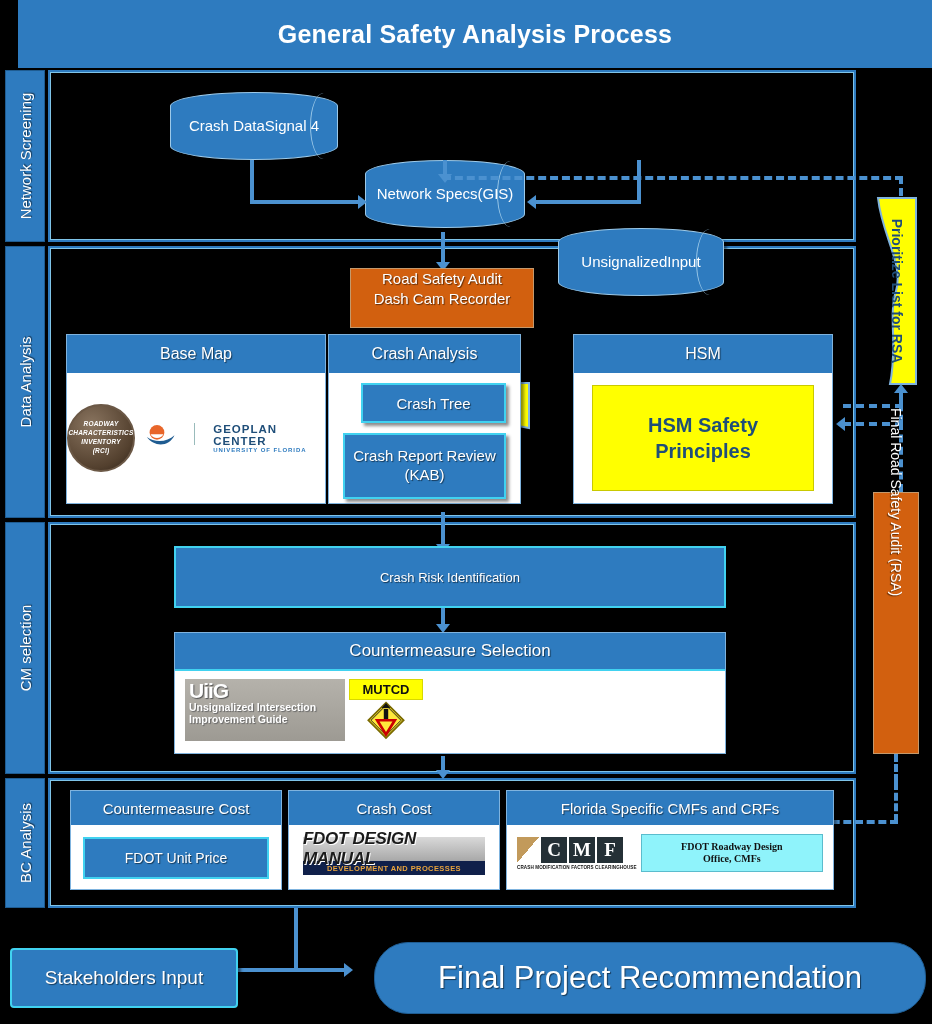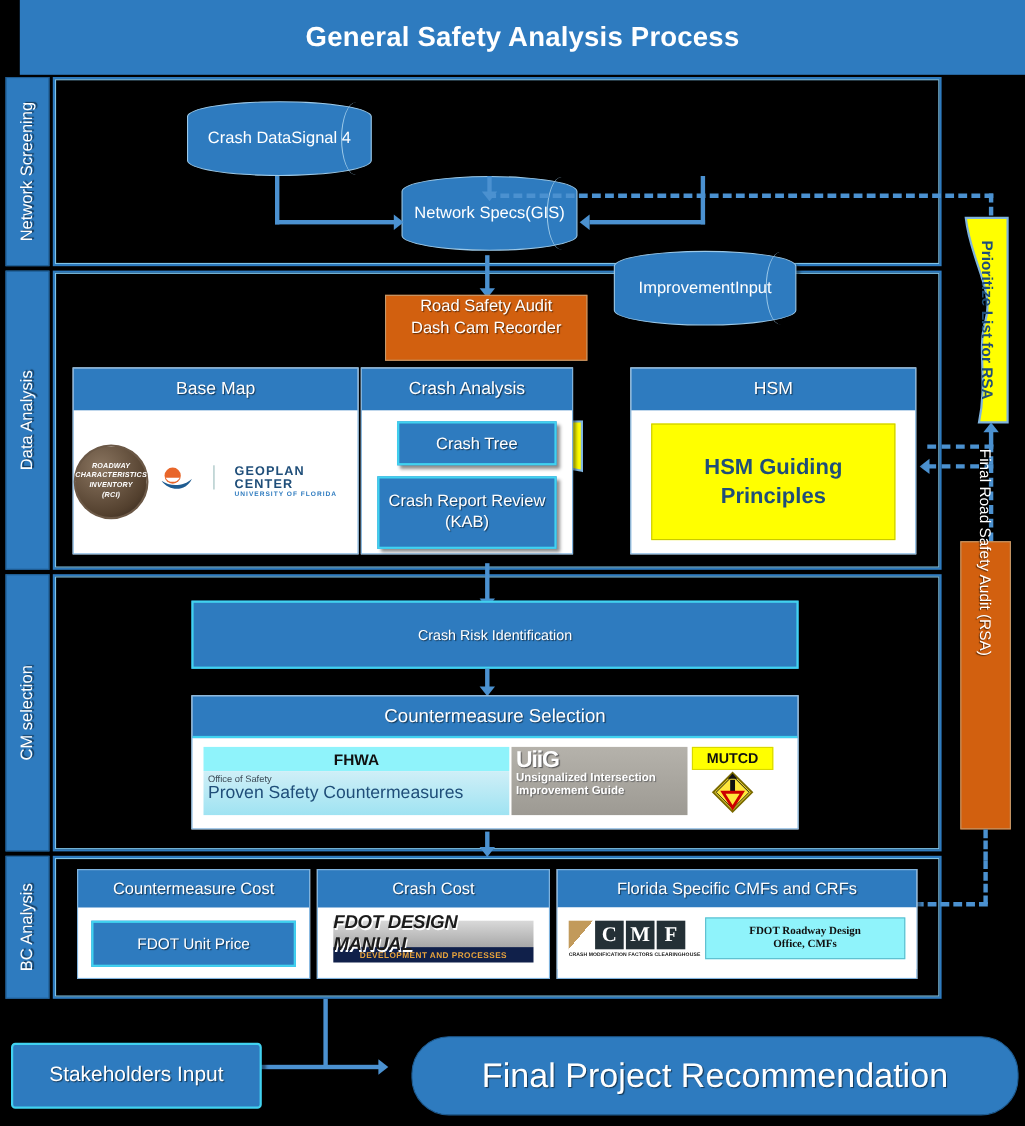--- a/index.html
+++ b/index.html
@@ -108,21 +108,21 @@
 
 <div class="abs cyl shadow" style="left:170px;top:92px;width:168px;height:68px;">
   <div>Crash Data</div>
   <div>Signal 4</div>
 </div>
 <div class="abs cyl shadow" style="left:365px;top:92px;width:160px;height:68px;">
   <div>Network Specs</div>
   <div>(GIS)</div>
 </div>
 <div class="abs cyl shadow" style="left:558px;top:92px;width:166px;height:68px;">
-  <div>Improvement</div>
+  <div>Unsignalized</div>
   <div>Input</div>
 </div>
 
 <div class="abs ln" style="left:250px;top:160px;width:4px;height:44px;"></div>
 <div class="abs ln" style="left:250px;top:200px;width:110px;height:4px;"></div>
 <div class="abs arw arw-r" style="left:358px;top:195px;"></div>
 
 <div class="abs ln" style="left:443px;top:160px;width:4px;height:18px;"></div>
 <div class="abs arw arw-d" style="left:438px;top:174px;"></div>
 
@@ -208,46 +208,39 @@
       <span class="txtsh">(KAB)</span>
     </div>
   </div>
 </div>
 
 <div class="abs shadow" style="left:573px;top:334px;width:260px;height:170px;background:#fff;border:1px solid #7FB3DE;">
   <div class="hdr txtsh" style="height:38px;font-size:16px;">HSM</div>
   <div style="padding:12px 18px;">
     <div class="yellow" style="height:104px;border:1px solid #c9c900;display:flex;flex-direction:column;
                 align-items:center;justify-content:center;font-size:20px;font-weight:bold;line-height:1.3;">
-      <span>HSM Guiding</span>
+      <span>HSM Safety</span>
       <span>Principles</span>
     </div>
   </div>
 </div>
 
 <div class="abs ln" style="left:441px;top:512px;width:4px;height:38px;"></div>
 <div class="abs arw arw-d" style="left:436px;top:544px;"></div>
 
 <div class="abs bluebox cyanframe shadow" style="left:174px;top:546px;width:552px;height:62px;">
   <span class="txtsh" style="font-size:13px;">Crash Risk Identification</span>
 </div>
 <div class="abs ln" style="left:441px;top:608px;width:4px;height:22px;"></div>
 <div class="abs arw arw-d" style="left:436px;top:624px;"></div>
 
 <div class="abs shadow" style="left:174px;top:632px;width:552px;height:122px;background:#fff;border:1px solid #7FB3DE;">
   <div class="hdr txtsh" style="height:36px;font-size:17px;border-bottom:2px solid #41D2F0;">Countermeasure Selection</div>
   <div style="display:flex;padding:8px 10px;gap:2px;align-items:stretch;height:78px;box-sizing:border-box;">
 
-    <div style="flex:0 0 278px;display:flex;flex-direction:column;">
-      <div class="fhwa-top" style="height:22px;">FHWA</div>
-      <div class="fhwa-bot" style="flex:1;padding:2px 4px;box-sizing:border-box;">
-        <div style="color:#3b4a56;font-size:8.5px;">Office of Safety</div>
-        <div style="color:#1F4E79;font-size:16px;line-height:1;">Proven Safety Countermeasures</div>
-      </div>
-    </div>
 
     <div class="uiig" style="flex:0 0 160px;padding:1px 4px;box-sizing:border-box;">
       <div style="color:#fff;font-size:21px;font-weight:bold;line-height:1;letter-spacing:-1px;text-shadow:1px 1px 1px #555;">UiiG</div>
       <div style="color:#fff;font-size:10.5px;font-weight:bold;line-height:1.15;text-shadow:1px 1px 1px #666;">Unsignalized Intersection</div>
       <div style="color:#fff;font-size:10.5px;font-weight:bold;line-height:1.15;text-shadow:1px 1px 1px #666;">Improvement Guide</div>
     </div>
 
     <div style="flex:0 0 78px;display:flex;flex-direction:column;align-items:center;">
       <div class="mutcd-top" style="width:72px;height:22px;">MUTCD</div>
       <svg width="46" height="46" viewBox="0 0 46 46">

